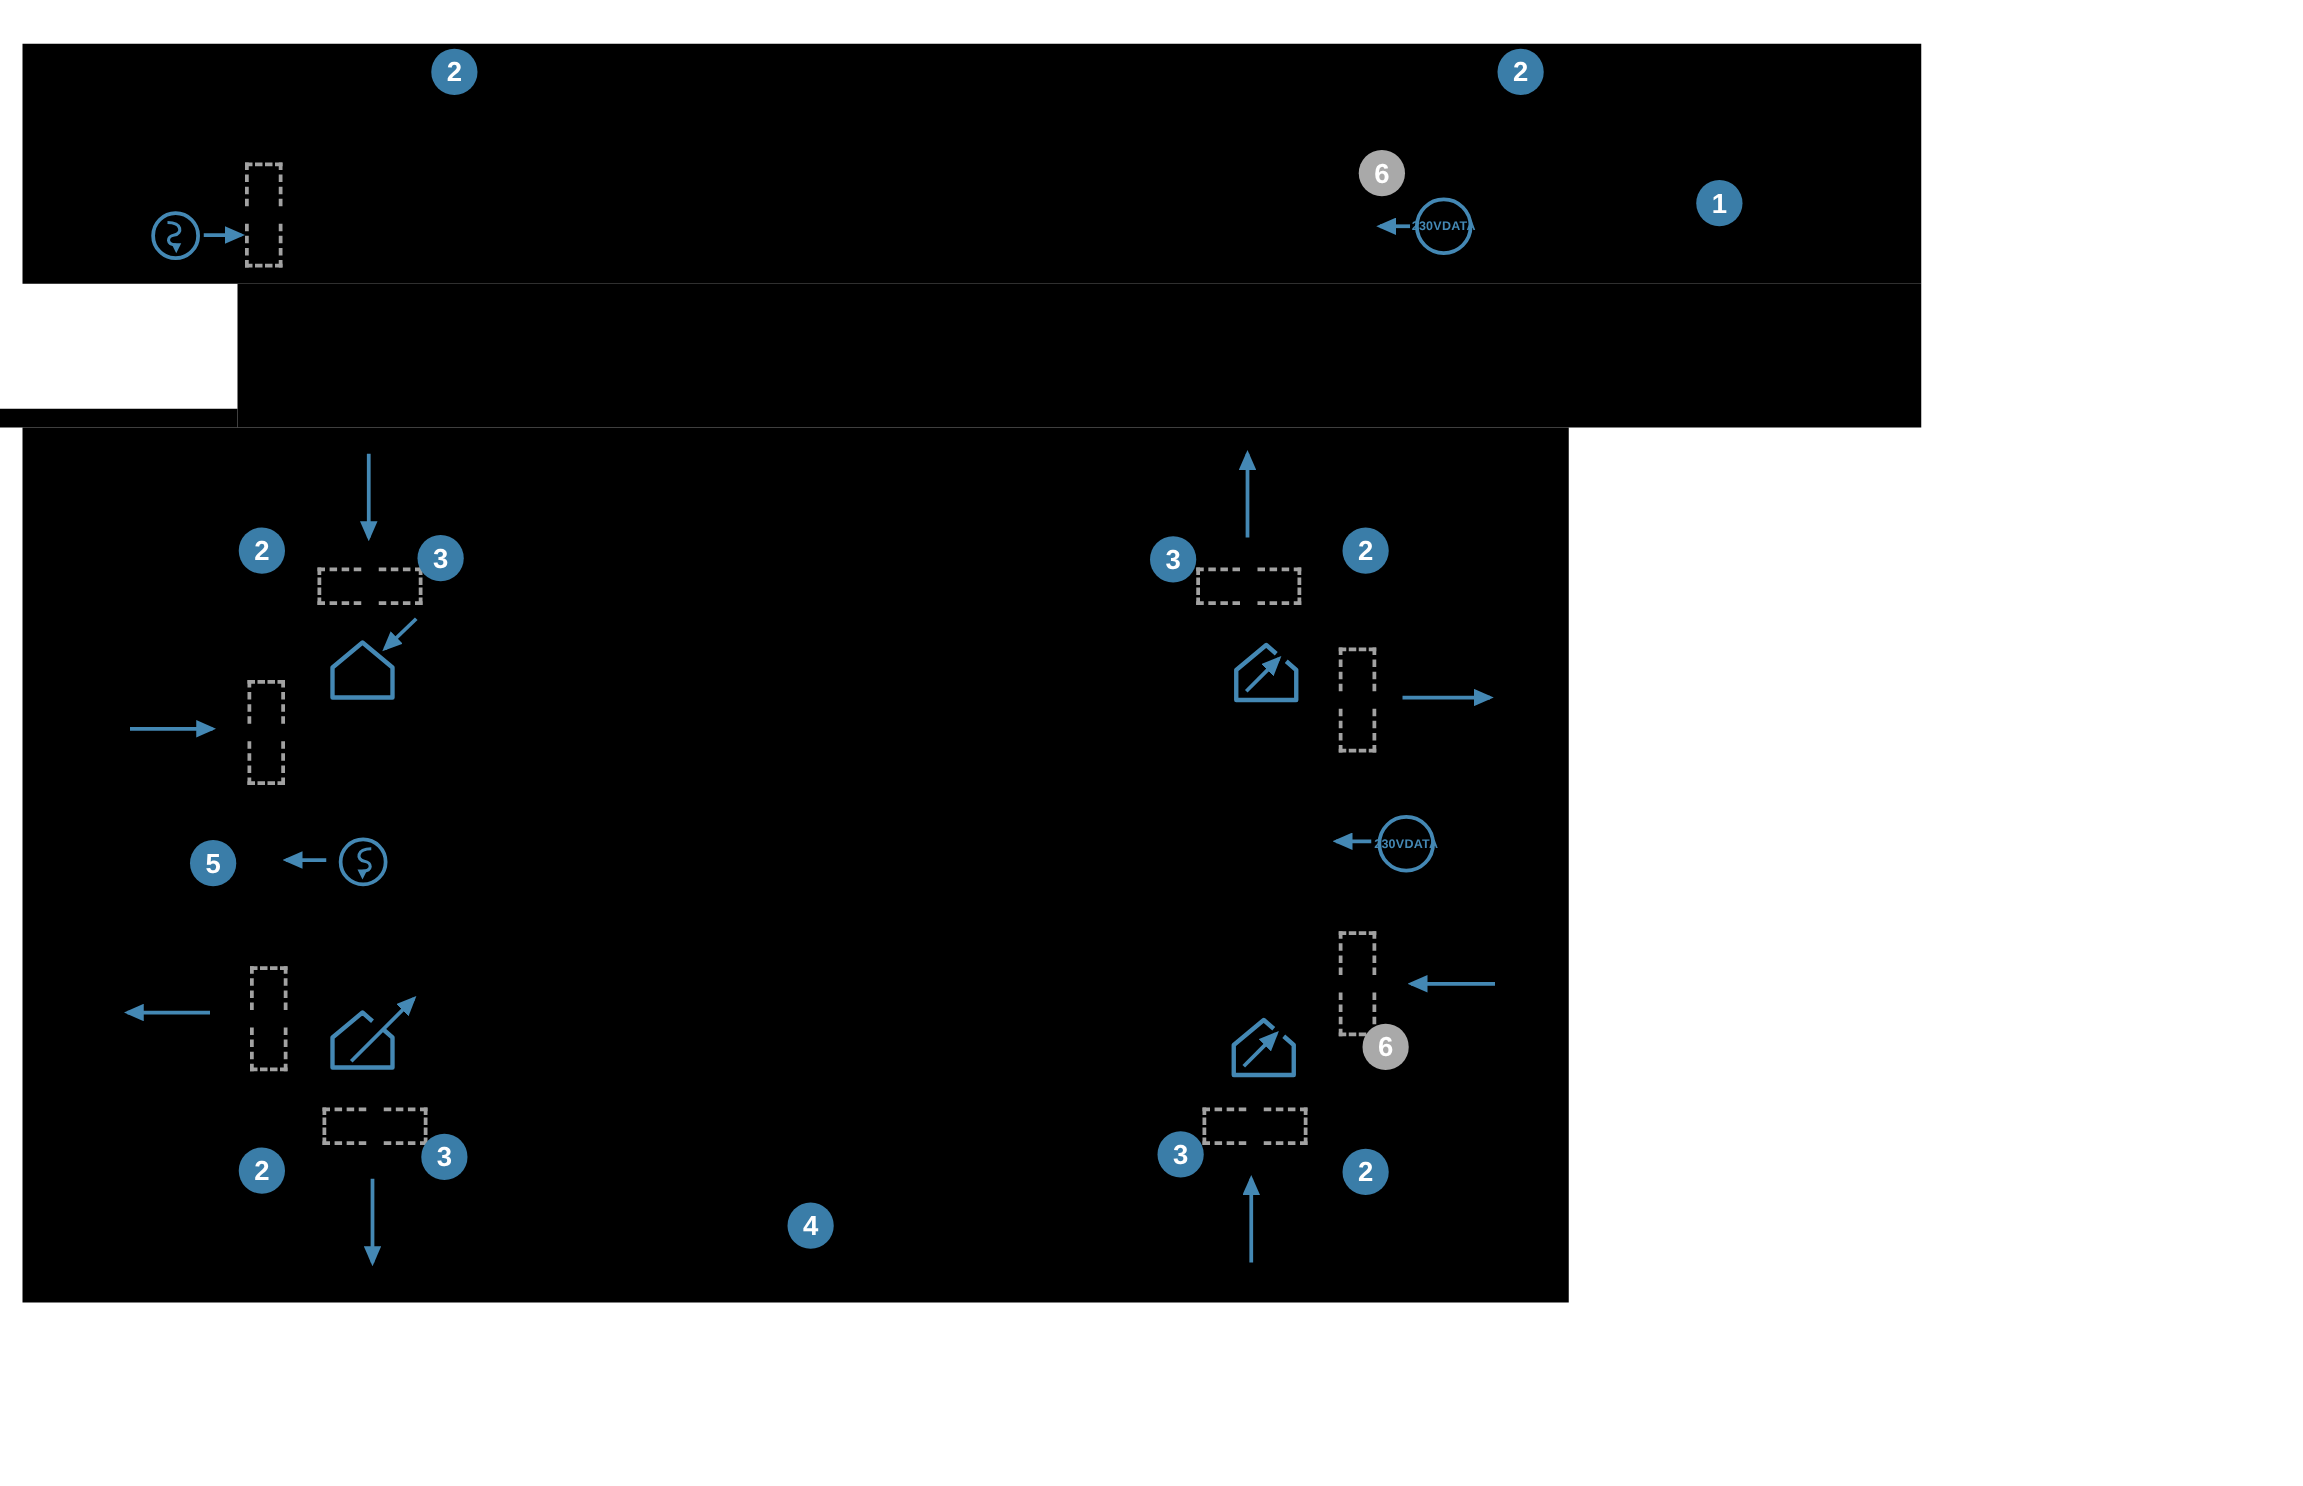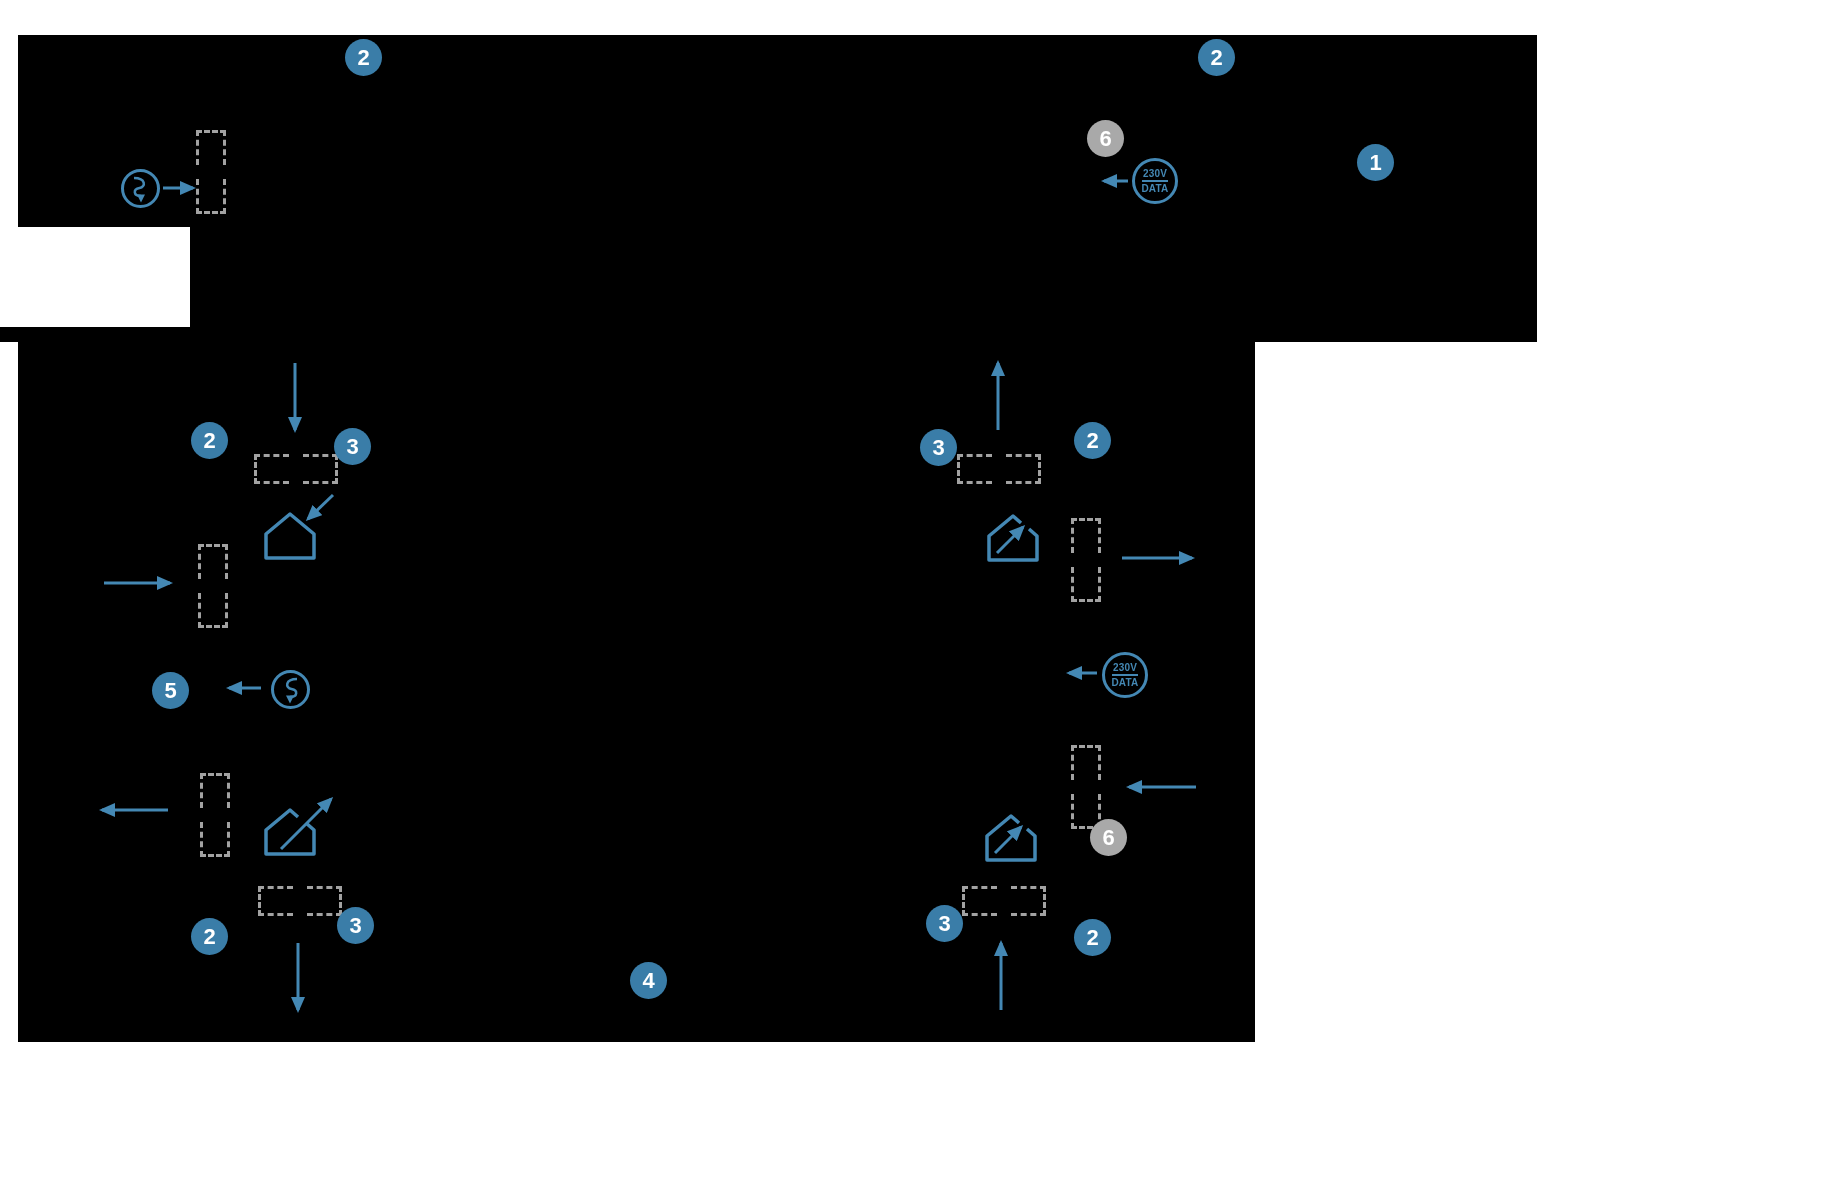--- a/index.html
+++ b/index.html
@@ -16,21 +16,21 @@
   .plan{position:absolute;background:#000;}
   .badge{
     position:absolute;width:37px;height:37px;border-radius:50%;
     display:flex;align-items:center;justify-content:center;
     color:#fff;font-weight:bold;font-size:22px;line-height:1;z-index:3;
   }
   .badge.blue{background:var(--badge-blue);}
   .badge.gray{background:var(--badge-gray);}
   .datacircle{
     position:absolute;width:46px;height:46px;border:3px solid var(--blue);border-radius:50%;
-    display:flex;flex-direction:column;align-items:center;justify-content:center;
+    display:flex;flex-direction:row;align-items:center;justify-content:center;
     color:var(--blue);font-size:10px;font-weight:bold;letter-spacing:0.2px;z-index:2;
     box-sizing:border-box;
   }
   .datacircle .sep{width:26px;height:2px;background:var(--blue);margin:1px 0;}
   .vduct{position:absolute;width:30px;height:84px;z-index:2;}
   .vduct .t{position:absolute;top:0;left:0;width:100%;height:35px;border:3px dashed var(--dash);border-bottom:none;box-sizing:border-box;}
   .vduct .b{position:absolute;bottom:0;left:0;width:100%;height:35px;border:3px dashed var(--dash);border-top:none;box-sizing:border-box;}
   .hduct{position:absolute;width:84px;height:30px;z-index:2;}
   .hduct .l{position:absolute;left:0;top:0;width:35px;height:100%;border:3px dashed var(--dash);border-right:none;box-sizing:border-box;}
   .hduct .r{position:absolute;right:0;top:0;width:35px;height:100%;border:3px dashed var(--dash);border-left:none;box-sizing:border-box;}

